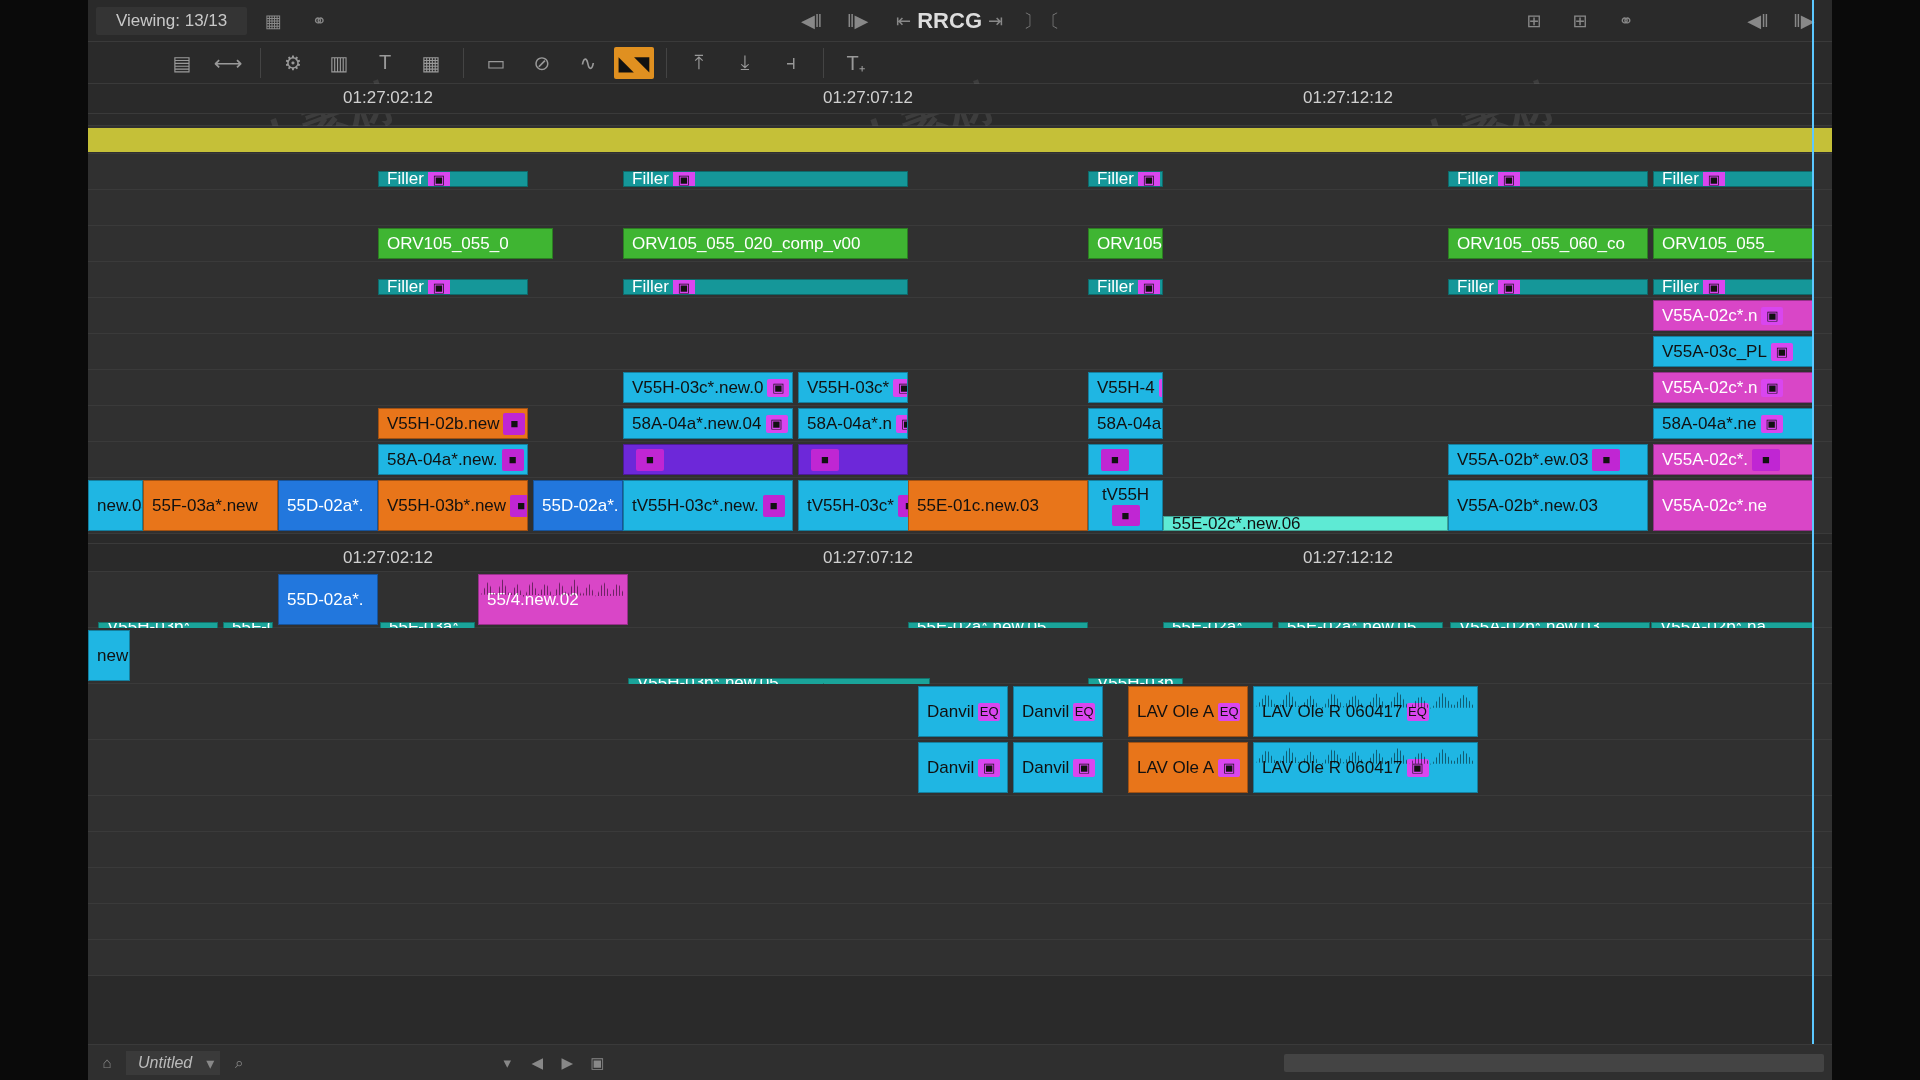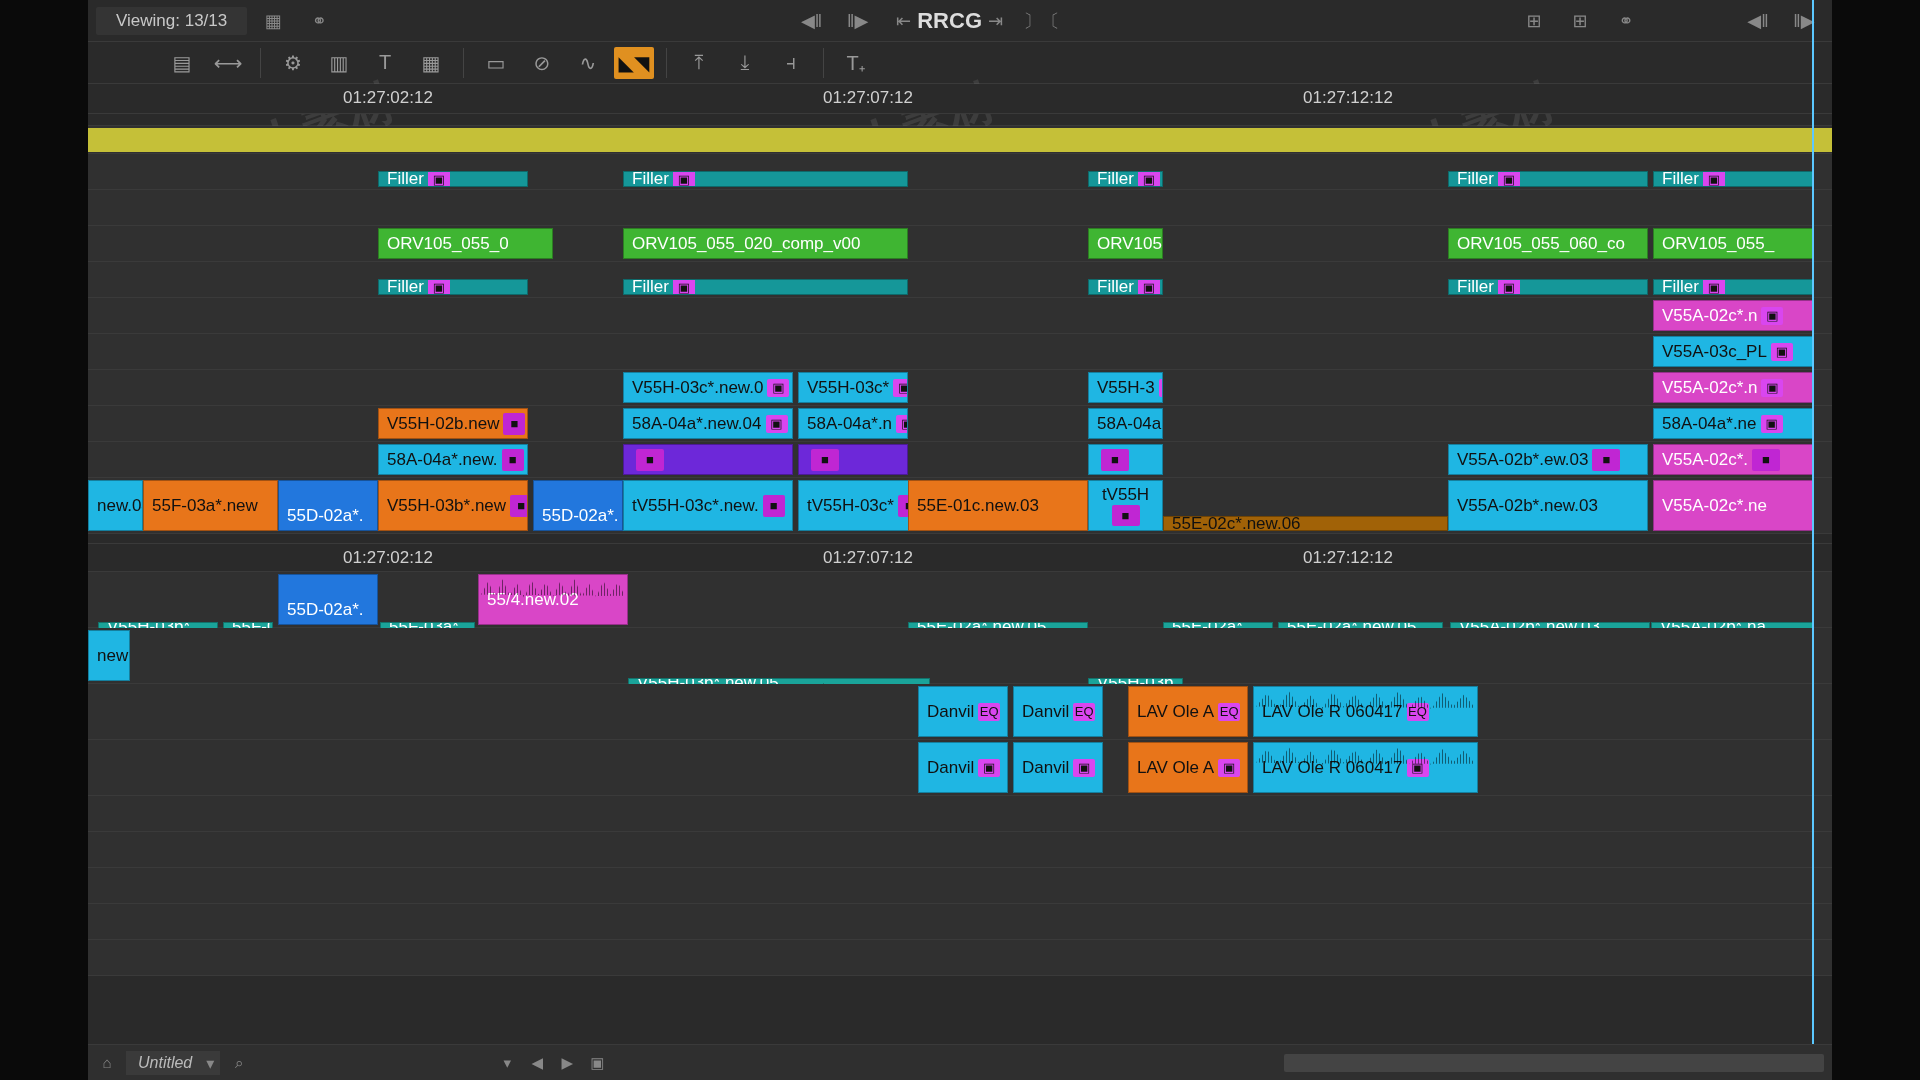--- a/index.html
+++ b/index.html
@@ -36,22 +36,22 @@
 .clip { position:absolute; top:2px; bottom:2px; padding:4px 8px; font-size:17px; color:#fff; overflow:hidden; white-space:nowrap; display:flex; align-items:center; border:1px solid rgba(0,0,0,.3); }
 .clip.tall { top:2px; bottom:2px; }
 .clip .badge { display:inline-flex; align-items:center; justify-content:center; min-width:22px; height:18px; font-size:13px; margin:0 4px; border-radius:2px; }
 .badge.pink { background:#d946ef; color:#111; }
 .badge.stop { background:#c026d3; color:#111; width:28px; height:22px; }
 
 .c-teal { background:#159799;margin-top:15px; }
 .c-green { background:#3fb532; color:#fff; }
 .c-cyan { background:#1fb6e3; color:#111; }
 .c-orange { background:#e8751a; color:#111; }
-.c-blue { background:#2277dd;align-items:flex-end; }
-.c-yellow { background:#a16207; color:#111;margin-top:36px; }
+.c-blue { background:#2277dd; }
+.c-yellow { background:#5eead4; color:#111;margin-top:36px; }
 .c-magenta { background:#d946c7; color:#fff; }
 .c-purple { background:#6d28d9; color:#fff; }
 .c-audio { background:#1aa49a; color:#fff;margin-top:48px; }
 
 
 .wave { position:absolute; inset:2px 2px auto 2px; height:22px; opacity:.7; background:
  repeating-linear-gradient(90deg, rgba(0,0,0,.7) 0 1px, transparent 1px 3px);
  clip-path: polygon(0 80%, 5% 20%, 10% 90%, 15% 10%, 20% 85%, 25% 30%, 30% 95%, 35% 15%, 40% 80%, 45% 25%, 50% 90%, 55% 20%, 60% 85%, 65% 10%, 70% 88%, 75% 30%, 80% 92%, 85% 18%, 90% 80%, 95% 25%, 100% 85%);
 }
 
@@ -218,21 +218,21 @@
       <div class="track-row">
         <div class="clip c-cyan" style="left: 535px; width: 170px;">
           <span>V55H-03c*.new.0</span>
           <span class="badge pink">▣</span>
         </div>
         <div class="clip c-cyan" style="left: 710px; width: 110px;">
           <span>V55H-03c*</span>
           <span class="badge pink">▣</span>
         </div>
         <div class="clip c-cyan" style="left: 1000px; width: 75px;">
-          <span>V55H-3</span>
+          <span>V55H-4</span>
           <span class="badge pink">▣</span>
         </div>
         <div class="clip c-magenta" style="left: 1565px; width: 160px;">
           <span>V55A-02c*.n</span>
           <span class="badge pink">▣</span>
         </div>
       </div>
       <div class="track-row">
         <div class="clip c-orange" style="left: 290px; width: 150px;">
           <span>V55H-02b.new</span>

